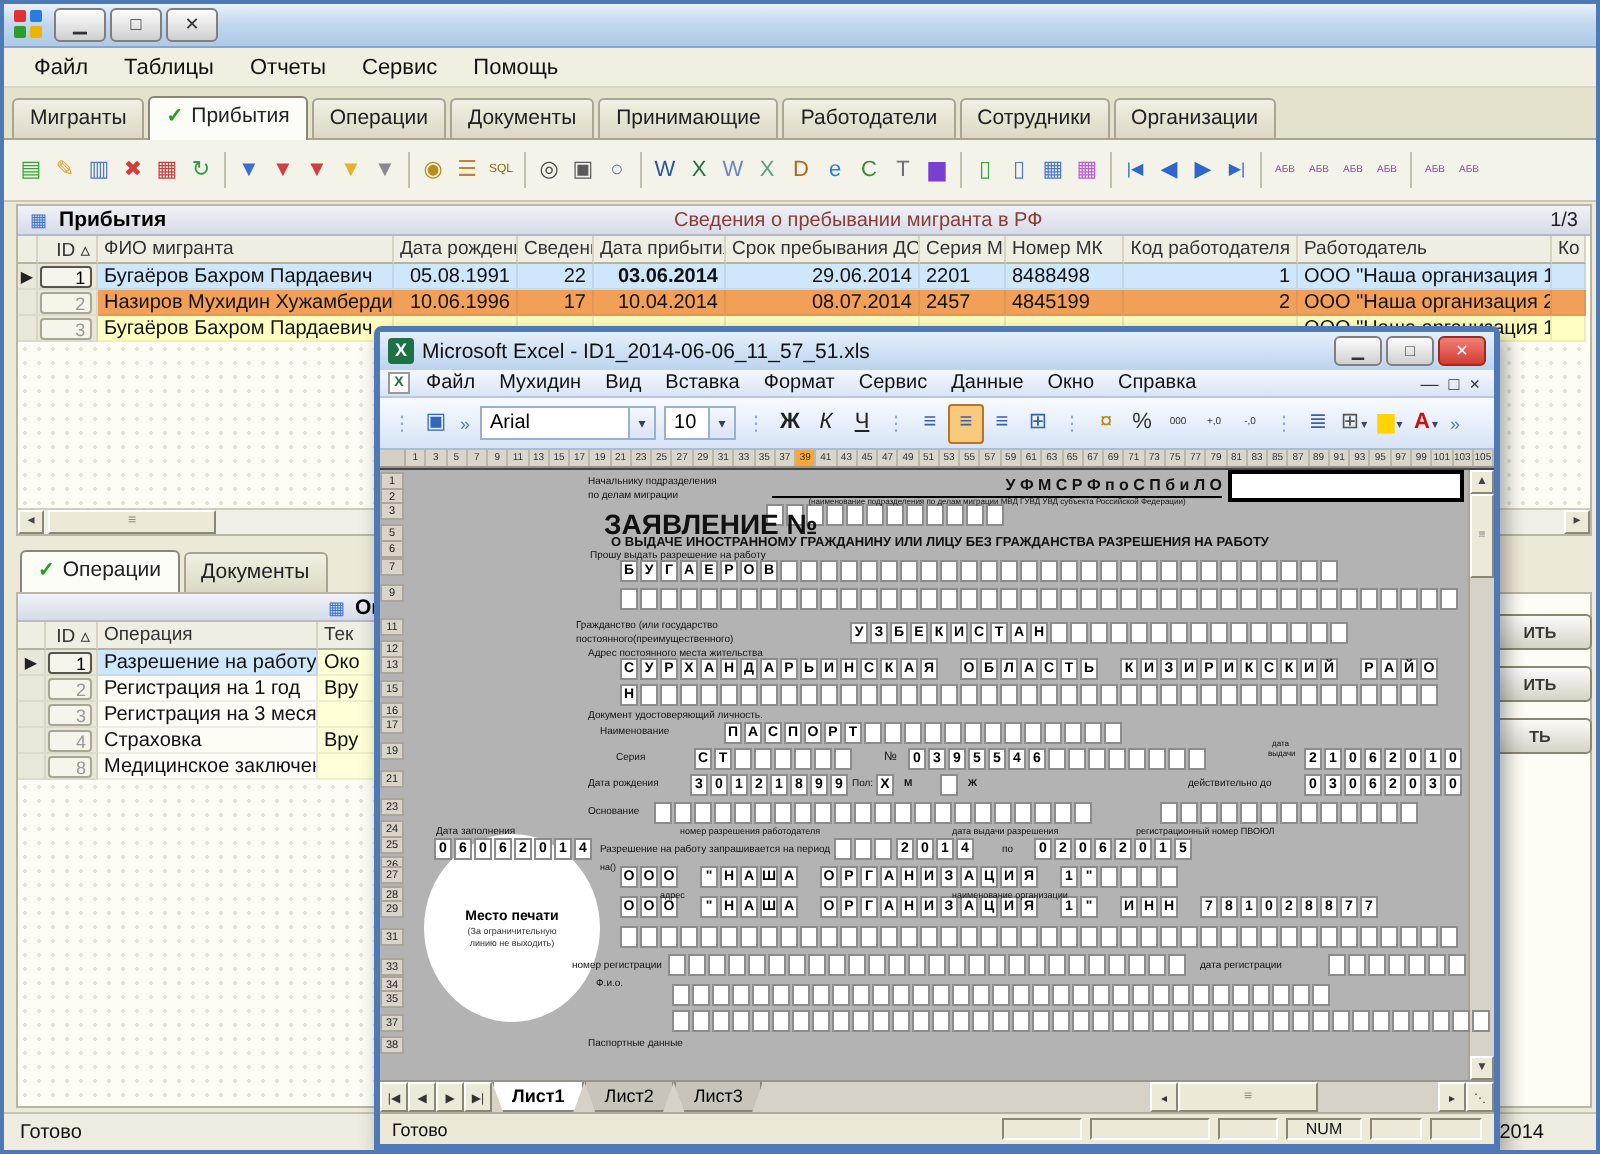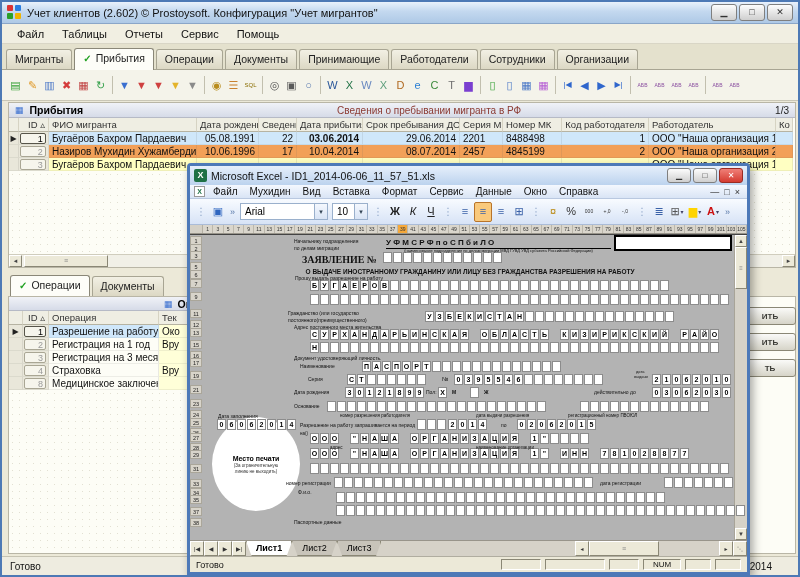--- a/index.html
+++ b/index.html
@@ -116,21 +116,20 @@
 
 <div class="win">
 
   <div class="titlebar">
     <span class="appicon">
         <i class="q1"></i>
         <i class="q2"></i>
         <i class="q3"></i>
         <i class="q4"></i>
       </span>
-    <span class="title">Учет клиентов (2.602) © Prostoysoft. Конфигурация "Учет мигрантов"</span>
     <span class="capbtns">
       <span class="cb">▁</span>
       <span class="cb">□</span>
       <span class="cb">✕</span>
     </span>
   </div>
 
   <div class="menubar">
       <span class="mitem">Файл</span>
       <span class="mitem">Таблицы</span>
@@ -633,23 +632,23 @@
         <div class="bxrow" style="left: 327px; top: 184px;"><span class="bx">0</span><span class="bx">2</span><span class="bx">0</span><span class="bx">6</span><span class="bx">2</span><span class="bx">0</span><span class="bx">1</span><span class="bx">5</span></div>
         <div class="bxrow" style="left: 120px; top: 198px;"><span class="bx">О</span><span class="bx">О</span><span class="bx">О</span><span class="gp"></span><span class="bx">"</span><span class="bx">Н</span><span class="bx">А</span><span class="bx">Ш</span><span class="bx">А</span><span class="gp"></span><span class="bx">О</span><span class="bx">Р</span><span class="bx">Г</span><span class="bx">А</span><span class="bx">Н</span><span class="bx">И</span><span class="bx">З</span><span class="bx">А</span><span class="bx">Ц</span><span class="bx">И</span><span class="bx">Я</span><span class="gp"></span><span class="bx">1</span><span class="bx">"</span><span class="bx"></span><span class="bx"></span><span class="bx"></span><span class="bx"></span></div>
         <div class="bxrow" style="left: 120px; top: 213px;"><span class="bx">О</span><span class="bx">О</span><span class="bx">О</span><span class="gp"></span><span class="bx">"</span><span class="bx">Н</span><span class="bx">А</span><span class="bx">Ш</span><span class="bx">А</span><span class="gp"></span><span class="bx">О</span><span class="bx">Р</span><span class="bx">Г</span><span class="bx">А</span><span class="bx">Н</span><span class="bx">И</span><span class="bx">З</span><span class="bx">А</span><span class="bx">Ц</span><span class="bx">И</span><span class="bx">Я</span><span class="gp"></span><span class="bx">1</span><span class="bx">"</span><span class="gp"></span><span class="bx">И</span><span class="bx">Н</span><span class="bx">Н</span><span class="gp"></span><span class="bx">7</span><span class="bx">8</span><span class="bx">1</span><span class="bx">0</span><span class="bx">2</span><span class="bx">8</span><span class="bx">8</span><span class="bx">7</span><span class="bx">7</span></div>
         <div class="bxrow" style="left: 120px; top: 228px;"><span class="bx"></span><span class="bx"></span><span class="bx"></span><span class="bx"></span><span class="bx"></span><span class="bx"></span><span class="bx"></span><span class="bx"></span><span class="bx"></span><span class="bx"></span><span class="bx"></span><span class="bx"></span><span class="bx"></span><span class="bx"></span><span class="bx"></span><span class="bx"></span><span class="bx"></span><span class="bx"></span><span class="bx"></span><span class="bx"></span><span class="bx"></span><span class="bx"></span><span class="bx"></span><span class="bx"></span><span class="bx"></span><span class="bx"></span><span class="bx"></span><span class="bx"></span><span class="bx"></span><span class="bx"></span><span class="bx"></span><span class="bx"></span><span class="bx"></span><span class="bx"></span><span class="bx"></span><span class="bx"></span><span class="bx"></span><span class="bx"></span><span class="bx"></span><span class="bx"></span><span class="bx"></span><span class="bx"></span></div>
         <div class="bxrow" style="left: 144px; top: 242px;"><span class="bx"></span><span class="bx"></span><span class="bx"></span><span class="bx"></span><span class="bx"></span><span class="bx"></span><span class="bx"></span><span class="bx"></span><span class="bx"></span><span class="bx"></span><span class="bx"></span><span class="bx"></span><span class="bx"></span><span class="bx"></span><span class="bx"></span><span class="bx"></span><span class="bx"></span><span class="bx"></span><span class="bx"></span><span class="bx"></span><span class="bx"></span><span class="bx"></span><span class="bx"></span><span class="bx"></span><span class="bx"></span><span class="bx"></span></div>
         <div class="bxrow" style="left: 474px; top: 242px;"><span class="bx"></span><span class="bx"></span><span class="bx"></span><span class="bx"></span><span class="bx"></span><span class="bx"></span><span class="bx"></span></div>
         <div class="bxrow" style="left: 146px; top: 257px;"><span class="bx"></span><span class="bx"></span><span class="bx"></span><span class="bx"></span><span class="bx"></span><span class="bx"></span><span class="bx"></span><span class="bx"></span><span class="bx"></span><span class="bx"></span><span class="bx"></span><span class="bx"></span><span class="bx"></span><span class="bx"></span><span class="bx"></span><span class="bx"></span><span class="bx"></span><span class="bx"></span><span class="bx"></span><span class="bx"></span><span class="bx"></span><span class="bx"></span><span class="bx"></span><span class="bx"></span><span class="bx"></span><span class="bx"></span><span class="bx"></span><span class="bx"></span><span class="bx"></span><span class="bx"></span><span class="bx"></span><span class="bx"></span><span class="bx"></span></div>
         <div class="bxrow" style="left: 146px; top: 270px;"><span class="bx"></span><span class="bx"></span><span class="bx"></span><span class="bx"></span><span class="bx"></span><span class="bx"></span><span class="bx"></span><span class="bx"></span><span class="bx"></span><span class="bx"></span><span class="bx"></span><span class="bx"></span><span class="bx"></span><span class="bx"></span><span class="bx"></span><span class="bx"></span><span class="bx"></span><span class="bx"></span><span class="bx"></span><span class="bx"></span><span class="bx"></span><span class="bx"></span><span class="bx"></span><span class="bx"></span><span class="bx"></span><span class="bx"></span><span class="bx"></span><span class="bx"></span><span class="bx"></span><span class="bx"></span><span class="bx"></span><span class="bx"></span><span class="bx"></span><span class="bx"></span><span class="bx"></span><span class="bx"></span><span class="bx"></span><span class="bx"></span><span class="bx"></span><span class="bx"></span><span class="bx"></span></div>
         <div class="flb" style="left: 104px; top: 3px; font-size: 5px;">Начальнику подразделения</div>
         <div class="flb" style="left: 104px; top: 10px; font-size: 5px;">по делам миграции</div>
-        <div class="flb" style="left: 196px; top: 3px; font-size: 8px; font-weight: bold; width: 225px; text-align: left; border-bottom: 1px solid rgb(0, 0, 0);">У Ф М С   Р Ф   п о   С П б   и   Л О</div>
+        <div class="flb" style="left: 196px; top: 3px; font-size: 8px; font-weight: bold; width: 225px; text-align: right; border-bottom: 1px solid rgb(0, 0, 0);">У Ф М С   Р Ф   п о   С П б   и   Л О</div>
         <div class="flb" style="left: 176px; top: 14px; font-size: 4px; width: 265px; text-align: center;">(наименование подразделения по делам миграции МВД ГУВД УВД субъекта Российской Федерации)</div>
-        <div class="flb" style="left: 112px; top: 19px; font-size: 10px; font-weight: bold; font-family: Liberation Serif, serif;">ЗАЯВЛЕНИЕ №</div>
+        <div class="flb" style="left: 112px; top: 19px; font-size: 14px; font-weight: bold;">ЗАЯВЛЕНИЕ №</div>
         <div class="flb" style="left: 80px; top: 33px; font-size: 6.5px; font-weight: bold; width: 400px; text-align: center;">О ВЫДАЧЕ ИНОСТРАННОМУ ГРАЖДАНИНУ ИЛИ ЛИЦУ БЕЗ ГРАЖДАНСТВА РАЗРЕШЕНИЯ НА РАБОТУ</div>
         <div class="flb" style="left: 105px; top: 40px; font-size: 5px;">Прошу выдать разрешение на работу</div>
         <div class="flb" style="left: 98px; top: 75px; font-size: 5px;">Гражданство (или государство</div>
         <div class="flb" style="left: 98px; top: 82px; font-size: 5px;">постоянного(преимущественного)</div>
         <div class="flb" style="left: 104px; top: 89px; font-size: 5px;">Адрес постоянного места жительства</div>
         <div class="flb" style="left: 104px; top: 120px; font-size: 5px;">Документ удостоверяющий личность.</div>
         <div class="flb" style="left: 110px; top: 128px; font-size: 5px;">Наименование</div>
         <div class="flb" style="left: 118px; top: 141px; font-size: 5px;">Серия</div>
         <div class="flb" style="left: 252px; top: 141px; font-size: 6px;">№</div>
         <div class="flb" style="left: 446px; top: 135px; font-size: 4px;">дата</div>

